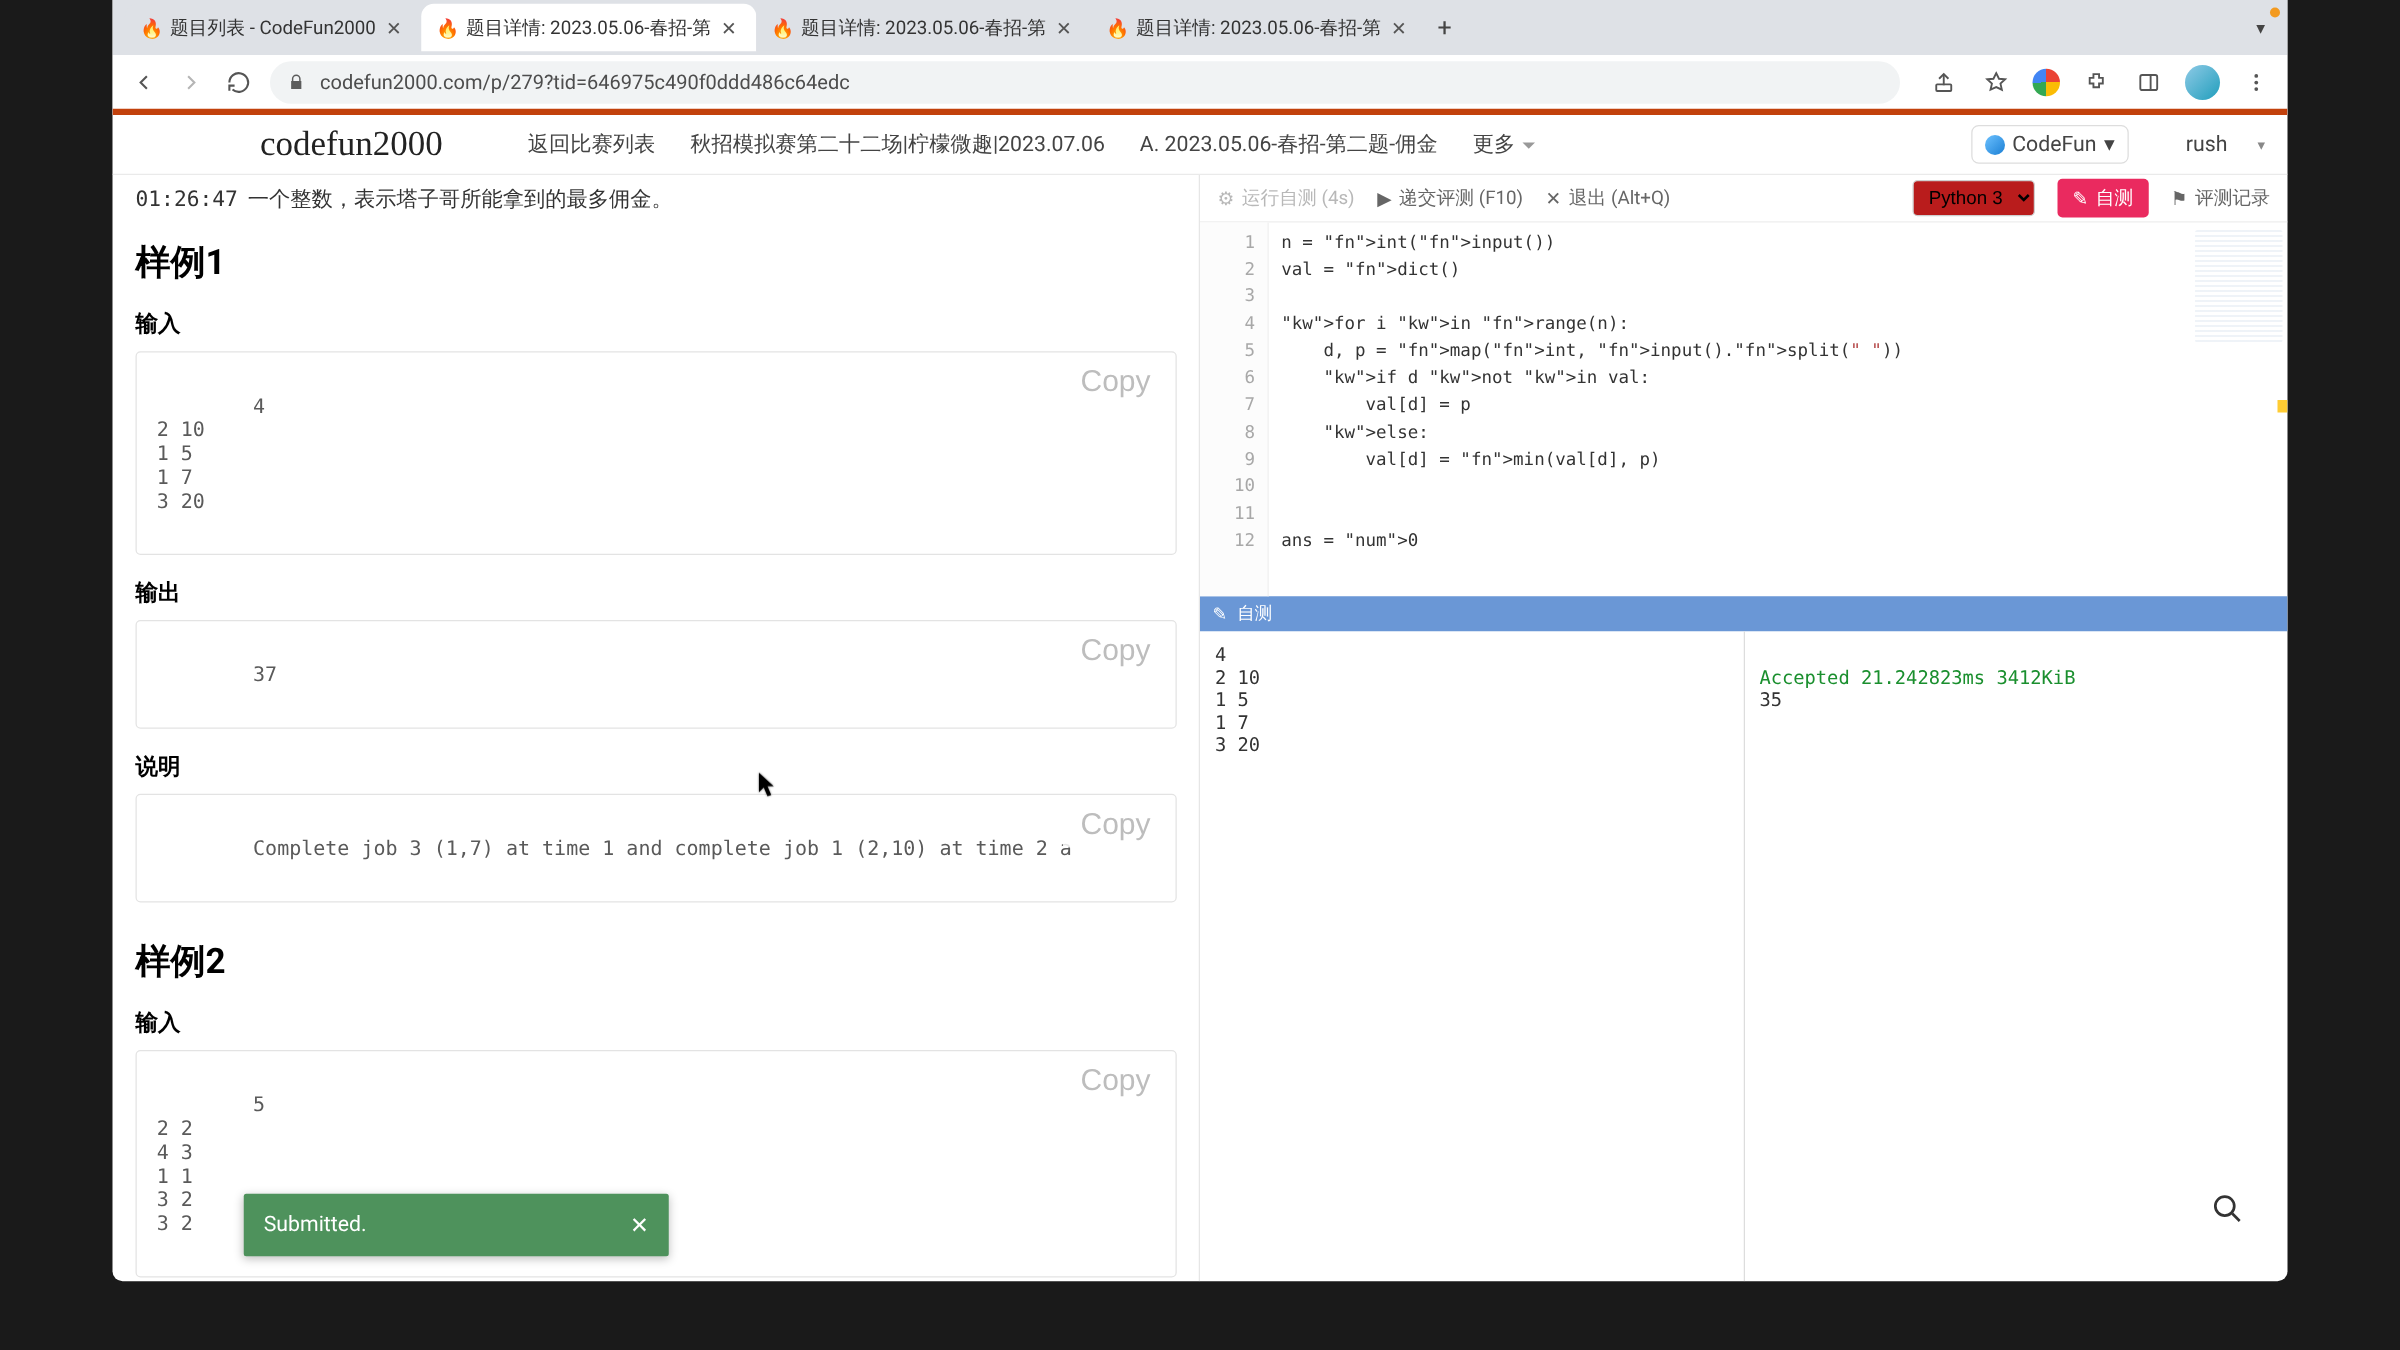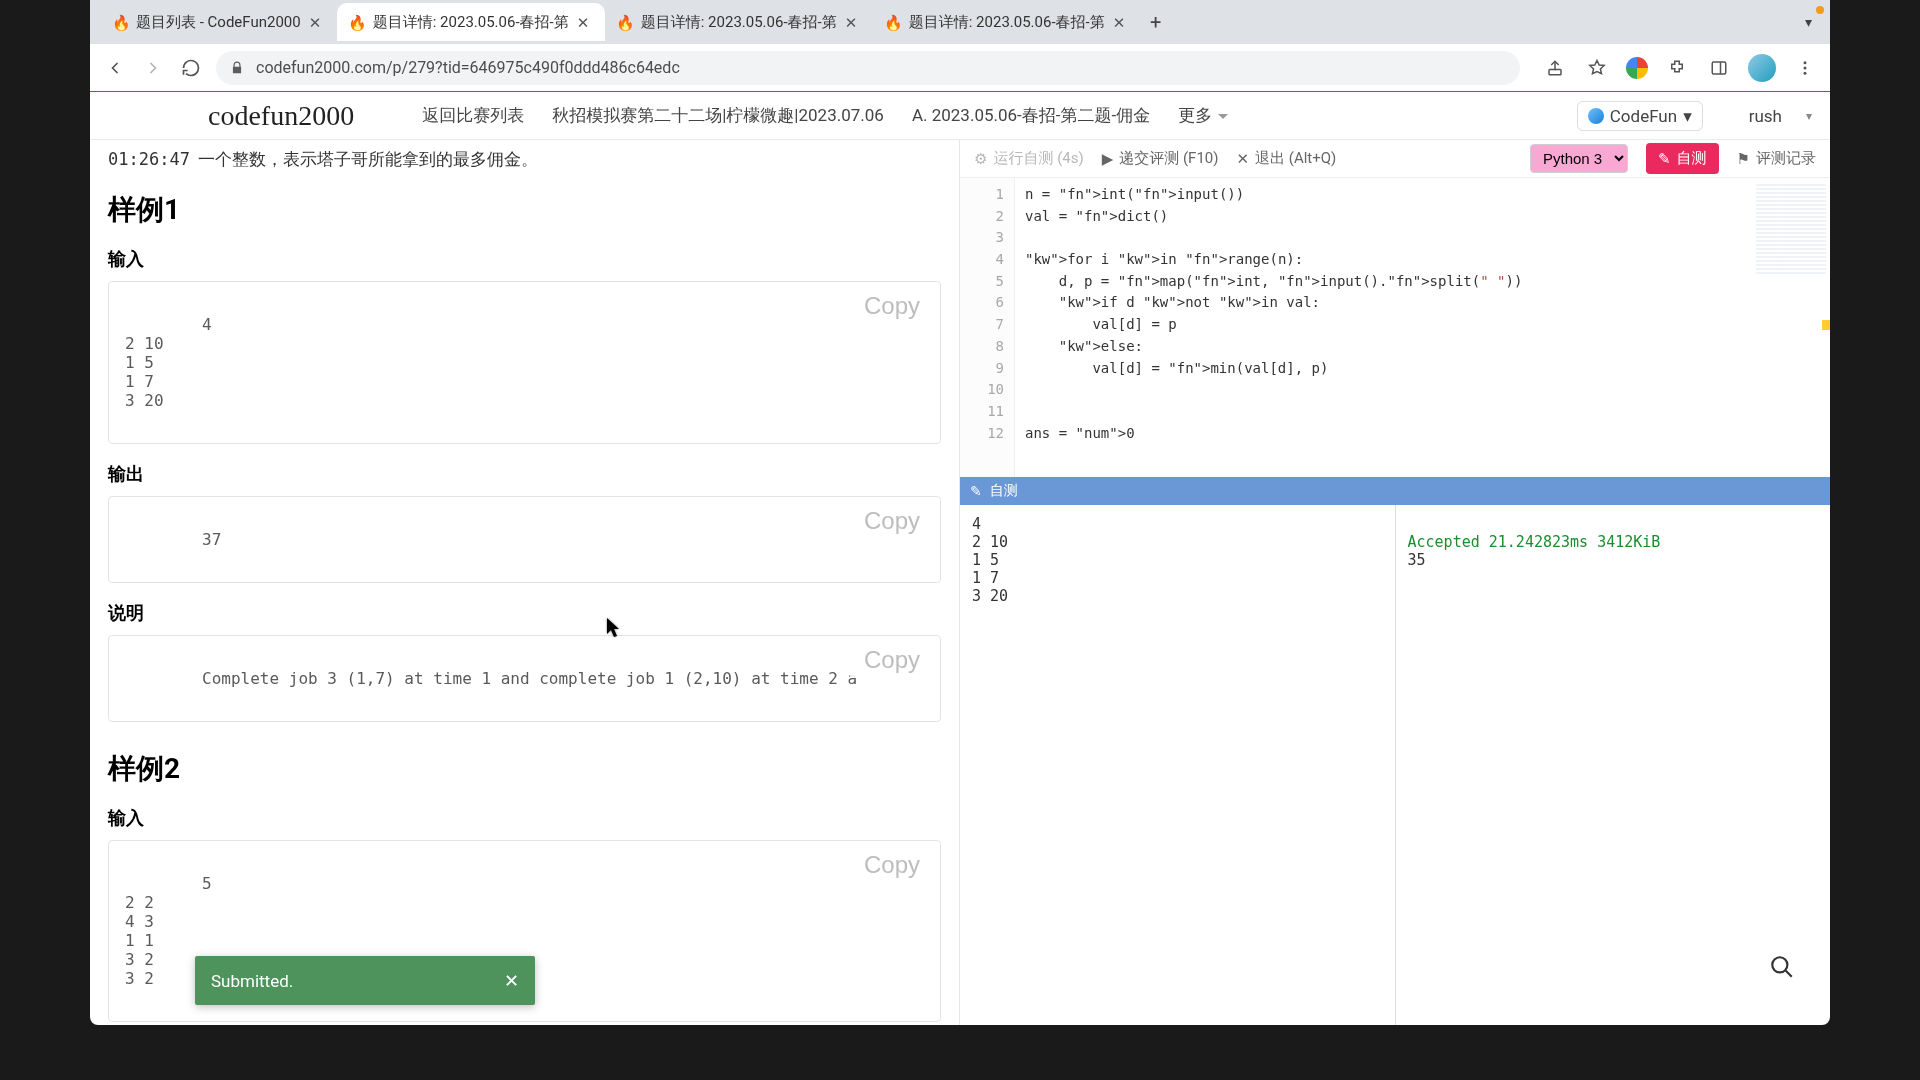--- a/index.html
+++ b/index.html
@@ -48,21 +48,21 @@
   color:#444; font-size:20px; cursor:pointer;
 }
 .tabspacer { flex:1; }
 .tabend {
   display:flex; align-items:center; padding-right:18px; gap:10px; color:#444;
 }
 
 .toolbar {
   display:flex; align-items:center;
   height:48px; background:#fff;
-  border-bottom:1px solid #c2410c;
+  border-bottom:5px solid #c2410c;
   padding:0 12px; gap:12px;
 }
 .tb-btn { width:26px; height:26px; display:flex; align-items:center; justify-content:center; color:#555; }
 .tb-btn.disabled { color:#b5b5b5; }
 .urlbar {
   flex:1; height:34px; background:#f1f3f4; border-radius:17px;
   display:flex; align-items:center; padding:0 14px; gap:10px; color:#4d4d4d;
   font-size:16px;
 }
 .url-lock { width:16px; height:16px; color:#5c5c5c; }
@@ -138,21 +138,21 @@
 
 .rtoolbar {
   height:38px; display:flex; align-items:center; gap:18px;
   padding:0 14px; border-bottom:1px solid #eee;
   font-size:15px; color:#666;
 }
 .rtoolbar .chip { display:flex; align-items:center; gap:6px; cursor:pointer; }
 .rtoolbar .chip.disabled { color:#b8b8b8; cursor:default; }
 .lang-select {
   border:1px solid #cfcfcf; border-radius:4px; padding:4px 8px;
-  font-size:15px; background:#f9a8d4;
+  font-size:15px; background:#b91c1c;
   margin-left:auto;
 }
 .btn-selftest {
   background:#ea2a5f; color:#fff; border:none; border-radius:4px;
   padding:6px 12px; font-size:15px; display:flex; gap:6px; align-items:center;
   cursor:pointer;
 }
 .editor-wrap {
   position:relative; flex:1; min-height:0;
   display:flex;

